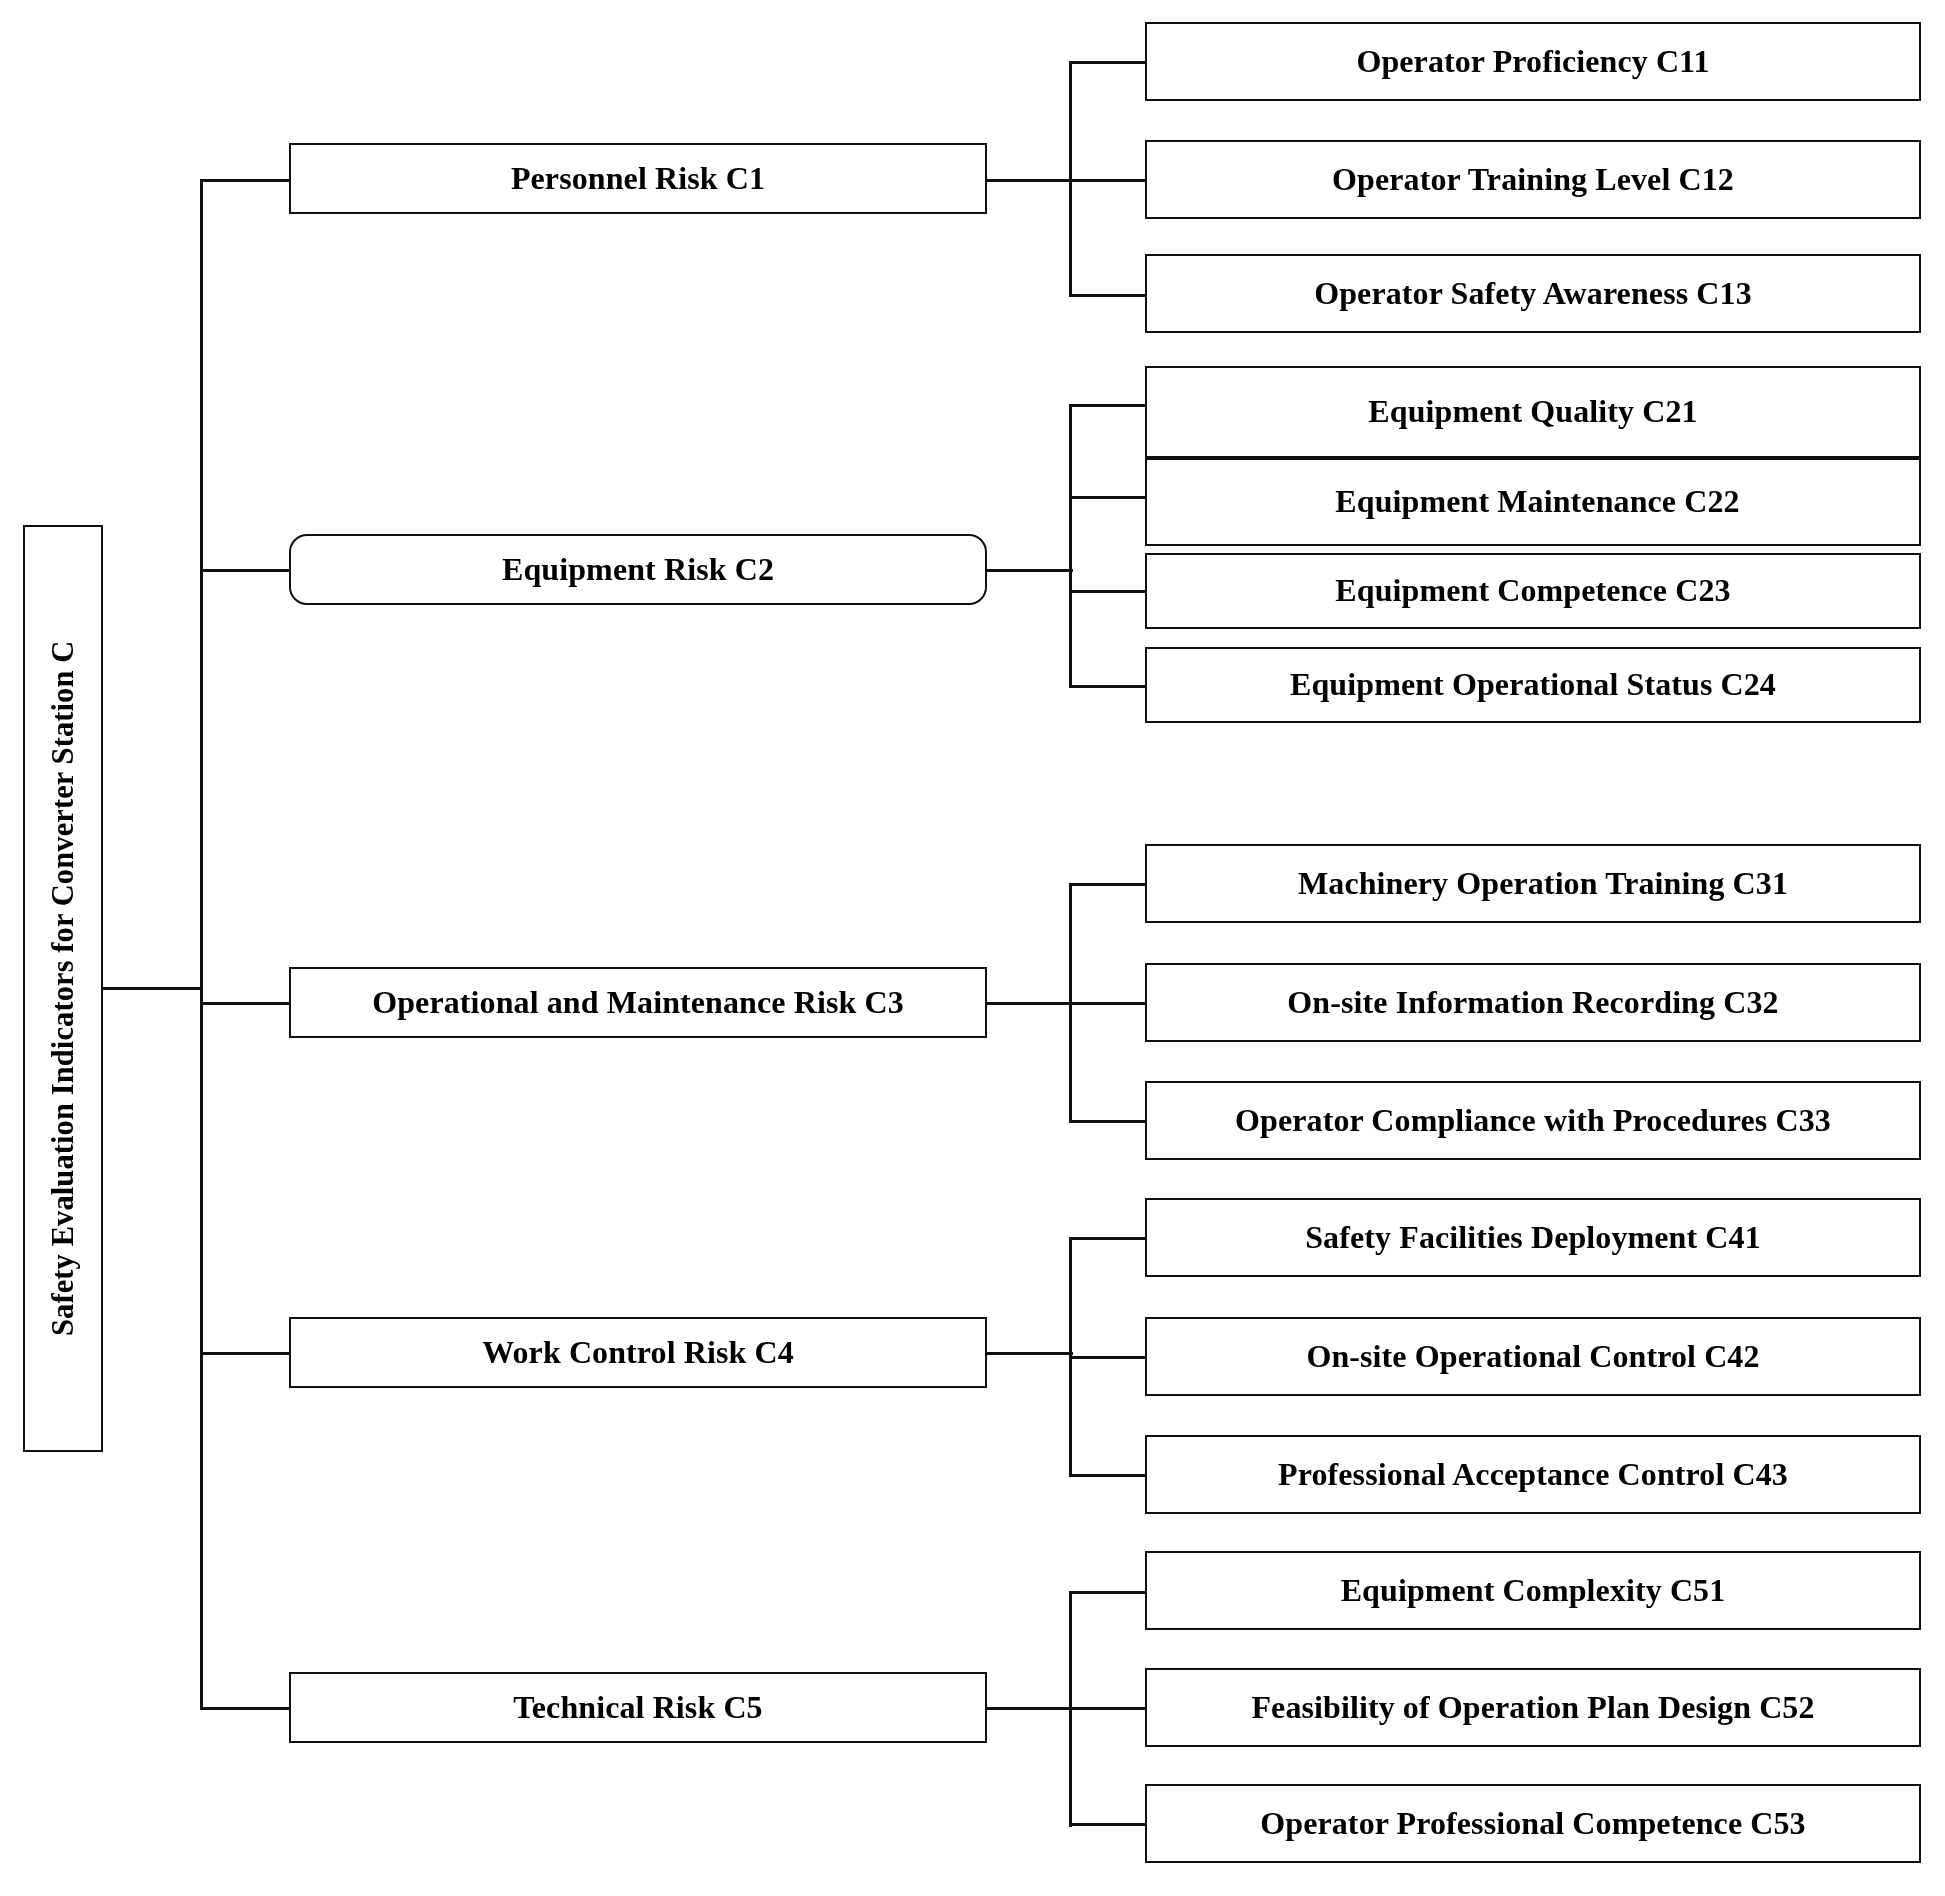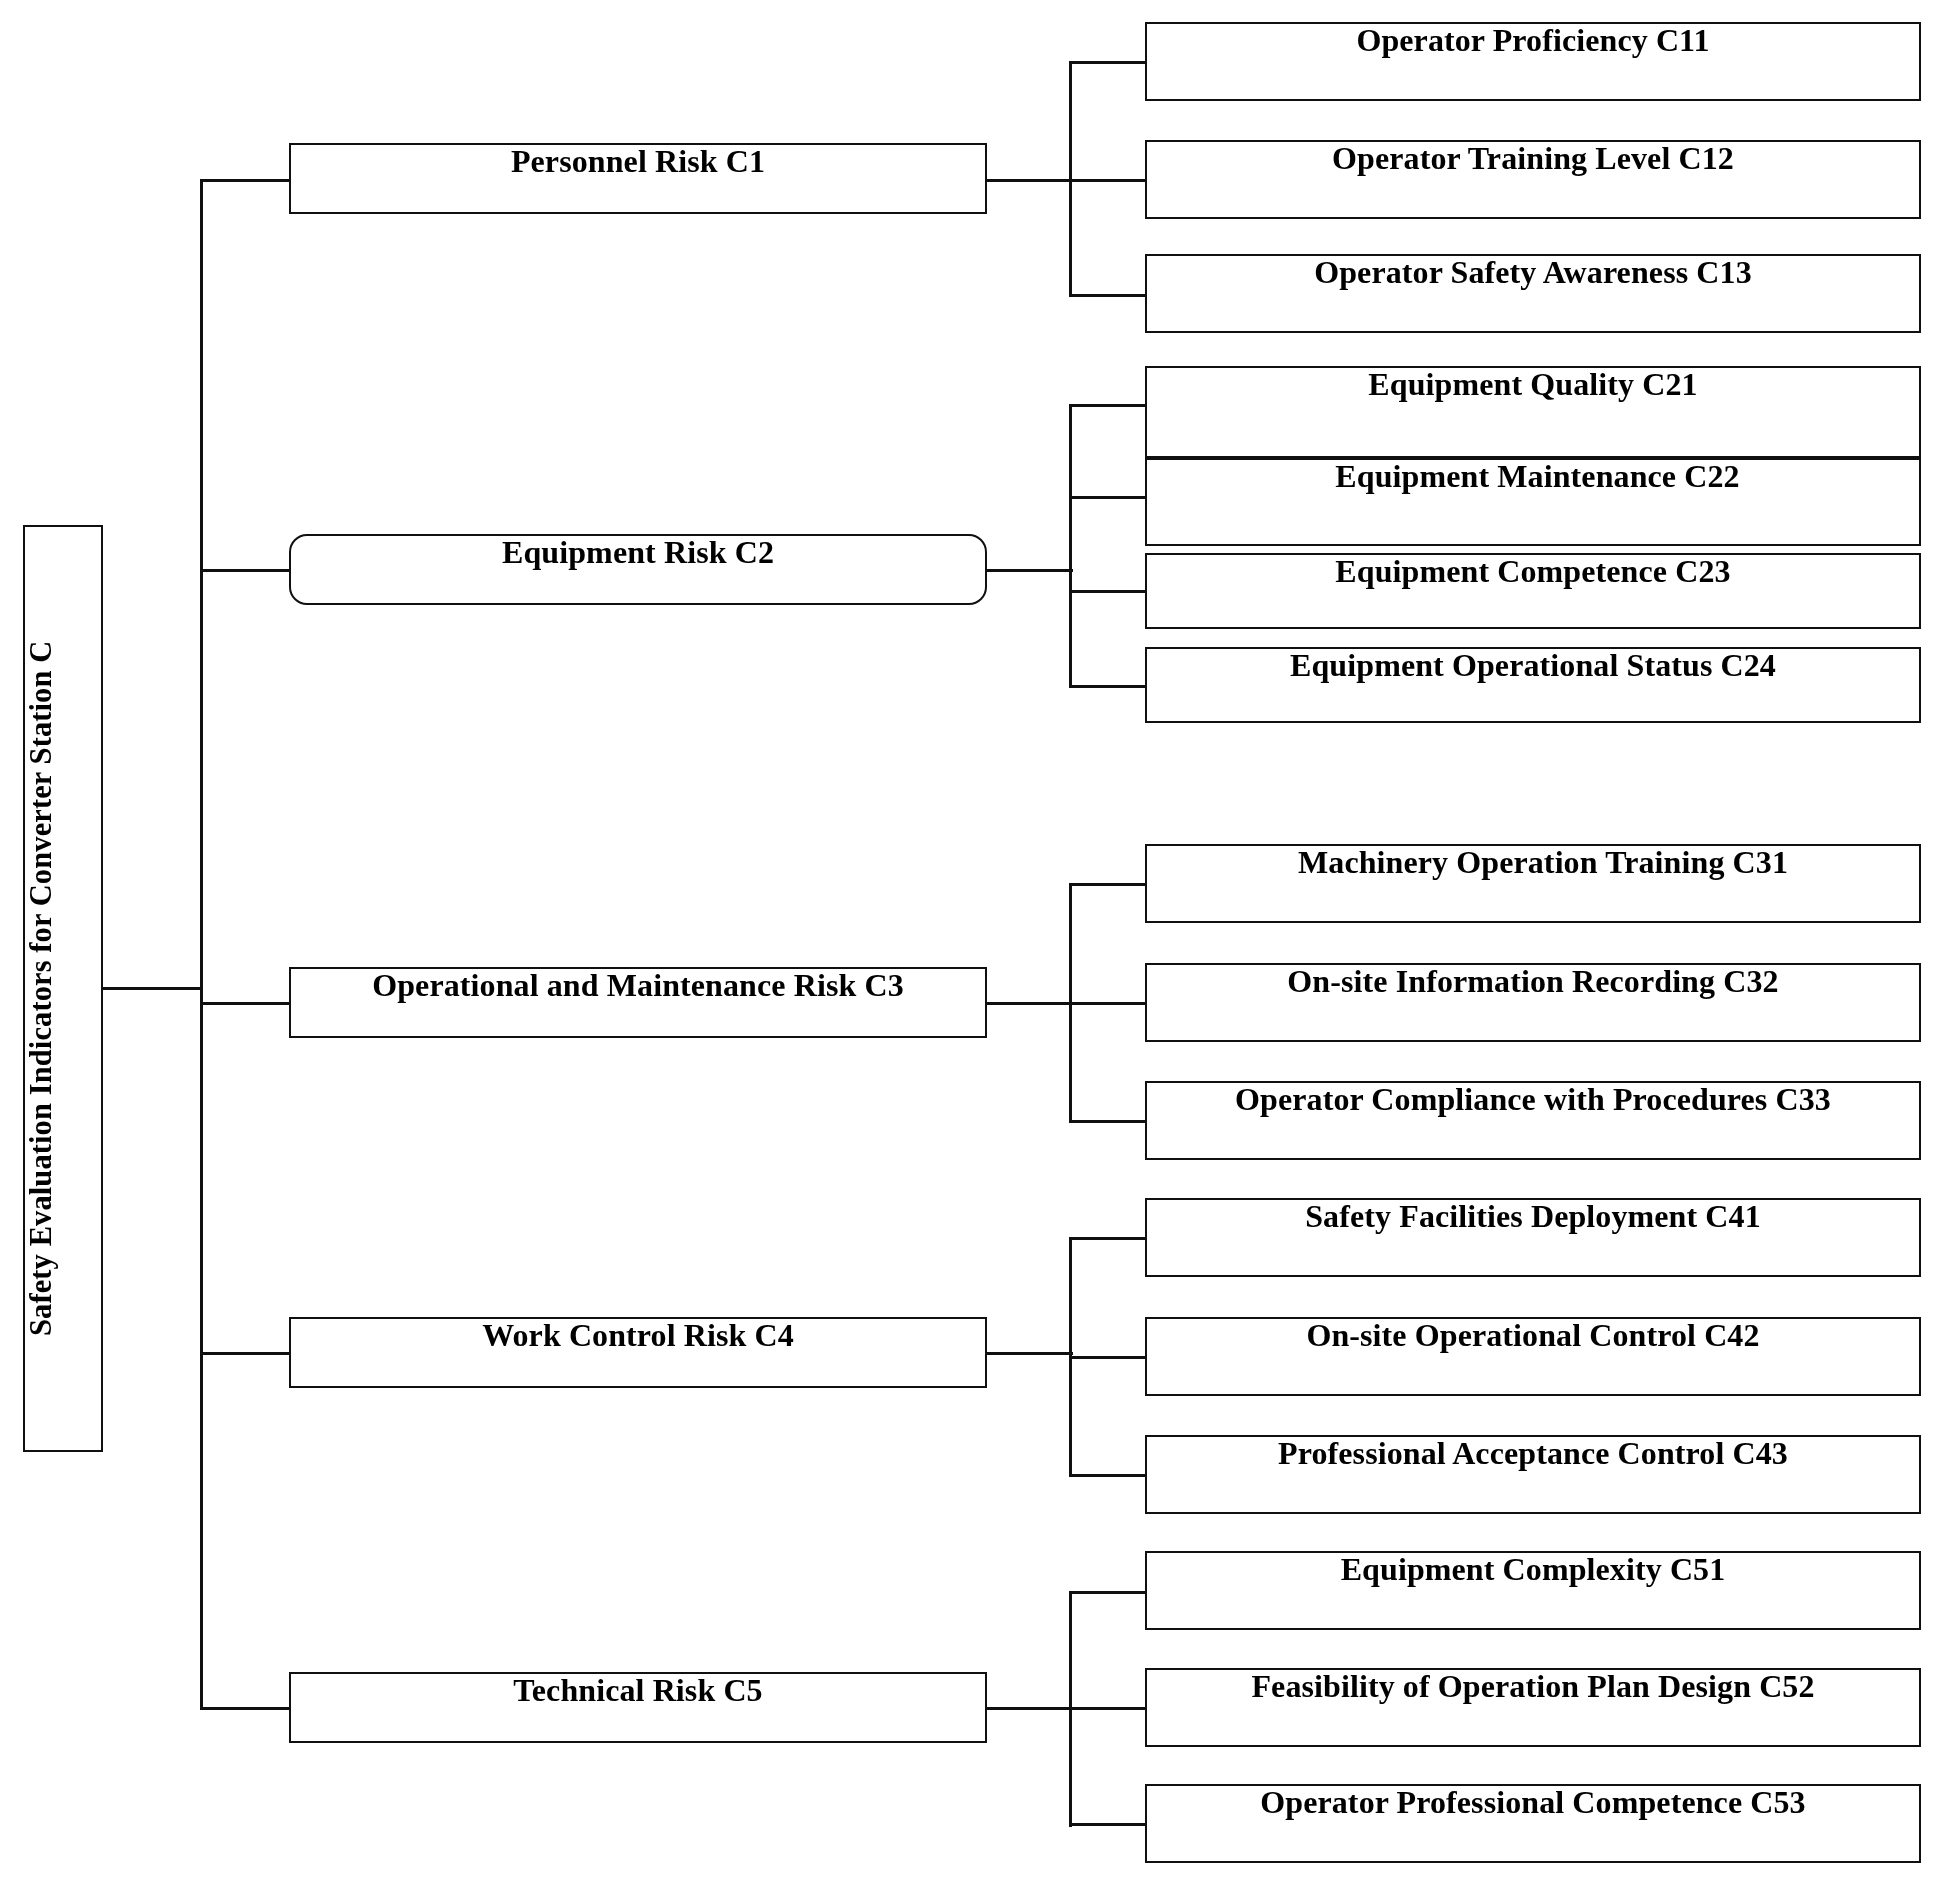--- a/index.html
+++ b/index.html
@@ -10,21 +10,21 @@
     height:1896px;
     background:#ffffff;
     overflow:hidden;
   }
   .node{
     position:absolute;
     box-sizing:border-box;
     border:2.9px solid #101010;
     background:#ffffff;
     display:flex;
-    align-items:flex-start;
+    align-items:center;
     justify-content:center;
     text-align:center;
     color:#000000;
     font-weight:bold;
     line-height:1.05;
     letter-spacing:0.1px;
   }
   .root{
     writing-mode:vertical-rl;
     transform:rotate(180deg);

